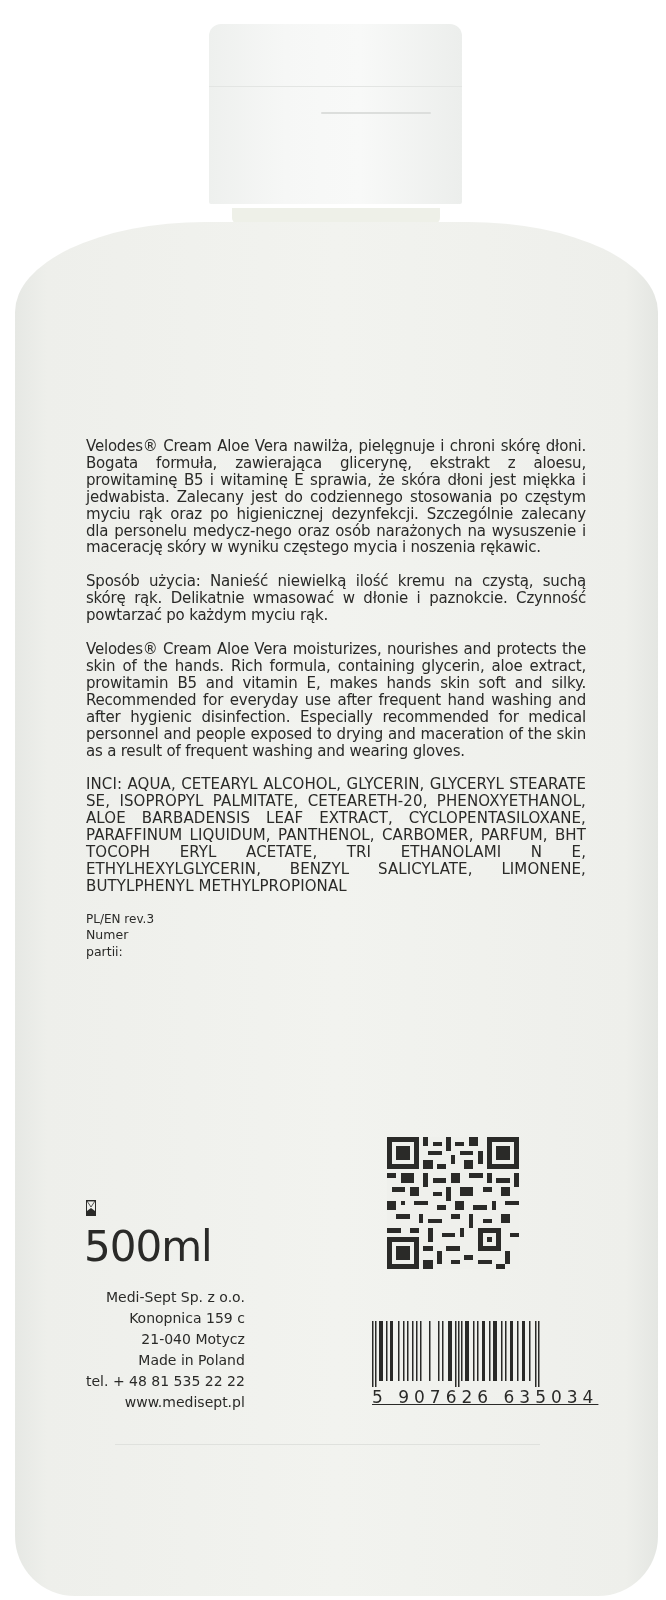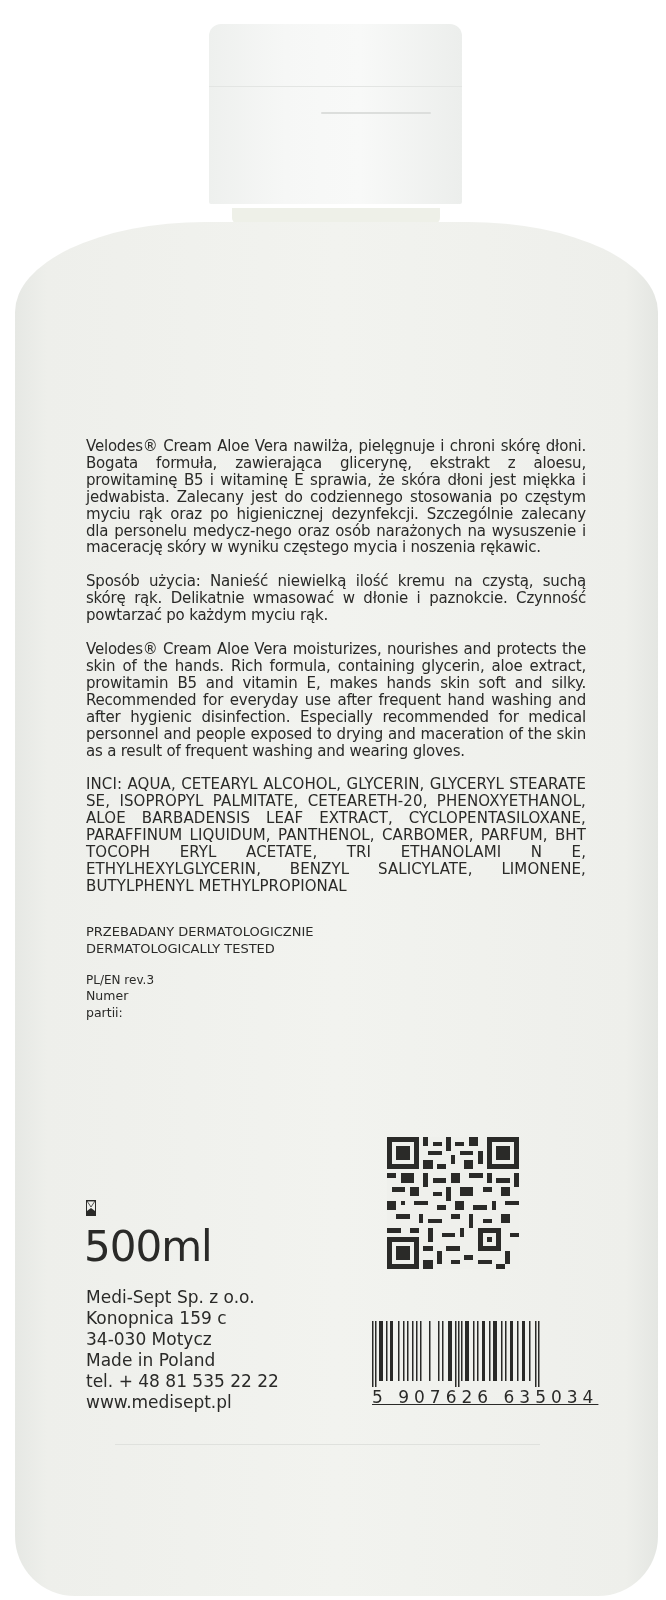--- a/index.html
+++ b/index.html
@@ -10,64 +10,60 @@
   .neck{position:absolute;left:232px;top:208px;width:208px;height:16px;background:#eef0e8;border-radius:0 0 6px 6px;}
   .bottle{position:absolute;left:15px;top:222px;width:643px;height:1374px;background:linear-gradient(90deg,#e6e8e4 0%,#eeefeb 5%,#f2f3ef 50%,#eeefeb 95%,#e4e6e2 100%);border-radius:190px 190px 60px 60px / 90px 90px 60px 60px;}
   .label{position:absolute;left:86px;top:438px;width:500px;color:#2a2a28;font-family:"DejaVu Sans",sans-serif;}
   .para{font-size:15px;line-height:16.9px;text-align:justify;margin:0 0 17px 0;letter-spacing:-0.2px;}
   .para.inci{letter-spacing:0.1px;}
   .tested{font-size:13px;line-height:17px;margin-top:28px;}
   .rev{font-size:12px;margin-top:16px;}
   .batch{font-size:12.5px;line-height:17px;}
   .hourglass{position:absolute;left:86px;top:1200px;width:10px;height:16px;}
   .volume{position:absolute;left:84px;top:1222px;font-size:42px;color:#2a2a28;font-family:"DejaVu Sans",sans-serif;letter-spacing:-1px;}
-  .address{position:absolute;left:86px;top:1287px;font-size:17px;line-height:21px;color:#2a2a28;}
+  .address{position:absolute;left:86px;top:1287px;font-size:14px;line-height:21px;color:#2a2a28;text-align:right;}
   .qr{position:absolute;left:387px;top:1137px;width:132px;height:132px;}
   .barcode{position:absolute;left:372px;top:1321px;width:168px;height:66px;}
   .ean{position:absolute;left:286px;top:1387px;font-size:17px;color:#2a2a28;letter-spacing:5px;font-family:"DejaVu Sans",sans-serif;text-decoration:underline;}
   .bottom-seam{position:absolute;left:115px;top:1444px;width:425px;height:1px;background:#dfe1dd;}
 </style>
 </head>
 <body>
 
 <div class="cap">
   <div class="cap-line"></div>
   <div class="cap-notch"></div>
 </div>
 <div class="neck"></div>
 <div class="bottle"></div>
 
 <div class="label">
   <p class="para">Velodes® Cream Aloe Vera nawilża, pielęgnuje i chroni skórę dłoni. Bogata formuła, zawierająca glicerynę, ekstrakt z aloesu, prowitaminę B5 i witaminę E sprawia, że skóra dłoni jest miękka i jedwabista. Zalecany jest do codziennego stosowania po częstym myciu rąk oraz po higienicznej dezynfekcji. Szczególnie zalecany dla personelu medycz-nego oraz osób narażonych na wysuszenie i macerację skóry w wyniku częstego mycia i noszenia rękawic.</p>
   <p class="para">Sposób użycia: Nanieść niewielką ilość kremu na czystą, suchą skórę rąk. Delikatnie wmasować w dłonie i paznokcie. Czynność powtarzać po każdym myciu rąk.</p>
   <p class="para">Velodes® Cream Aloe Vera moisturizes, nourishes and protects the skin of the hands. Rich formula, containing glycerin, aloe extract, prowitamin B5 and vitamin E, makes hands skin soft and silky. Recommended for everyday use after frequent hand washing and after hygienic disinfection. Especially recommended for medical personnel and people exposed to drying and maceration of the skin as a result of frequent washing and wearing gloves.</p>
   <p class="para inci">INCI: AQUA, CETEARYL ALCOHOL, GLYCERIN, GLYCERYL STEARATE SE, ISOPROPYL PALMITATE, CETEARETH-20, PHENOXYETHANOL, ALOE BARBADENSIS LEAF EXTRACT, CYCLOPENTASILOXANE, PARAFFINUM LIQUIDUM, PANTHENOL, CARBOMER, PARFUM, BHT TOCOPH ERYL ACETATE, TRI ETHANOLAMI N E, ETHYLHEXYLGLYCERIN, BENZYL SALICYLATE, LIMONENE, BUTYLPHENYL METHYLPROPIONAL</p>
-  <div class="tested">
-    <div>PRZEBADANY DERMATOLOGICZNIE</div>
-    <div>DERMATOLOGICALLY TESTED</div>
-  </div>
   <div class="rev">PL/EN rev.3</div>
   <div class="batch">
     <div>Numer</div>
     <div>partii:</div>
   </div>
 </div>
 
 <svg class="hourglass" viewBox="0 0 10 16">
   <rect x="0.5" y="0.5" width="9" height="15" fill="none" stroke="#2a2a28" stroke-width="1"></rect>
   <path d="M1 1 L9 1 L5 7 Z" fill="none" stroke="#2a2a28" stroke-width="0.8"></path>
   <path d="M1 15 L9 15 L9 11 L5 8 L1 11 Z" fill="#2a2a28"></path>
 </svg>
 
 <div class="volume">500ml</div>
 
 <div class="address">
   <div>Medi-Sept Sp. z o.o.</div>
   <div>Konopnica 159 c</div>
-  <div>34-030 Motycz</div>
+  <div>21-040 Motycz</div>
   <div>Made in Poland</div>
   <div>tel. + 48 81 535 22 22</div>
   <div>www.medisept.pl</div>
 </div>
 
 <svg class="qr" viewBox="0 0 29 29" shape-rendering="crispEdges">
   <rect width="29" height="29" fill="#eff0ec"></rect>
   <g fill="#2a2a28">
     <path d="M0 0h7v7H0z M1 1v5h5V1z M2 2h3v3H2z"></path>
     <path d="M22 0h7v7h-7z M23 1v5h5V1z M24 2h3v3h-3z"></path>

